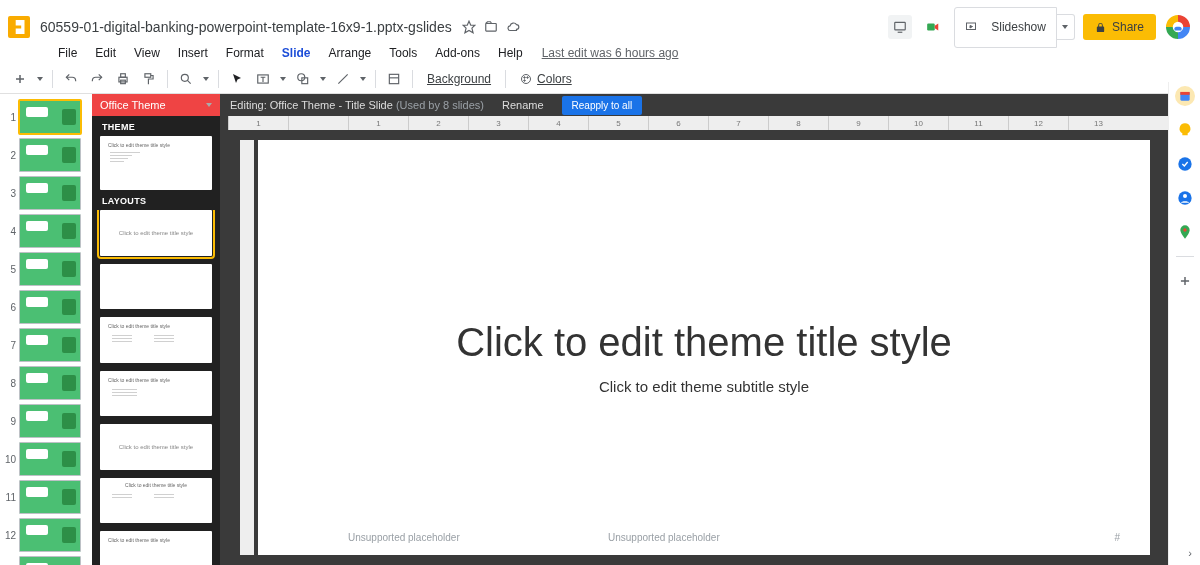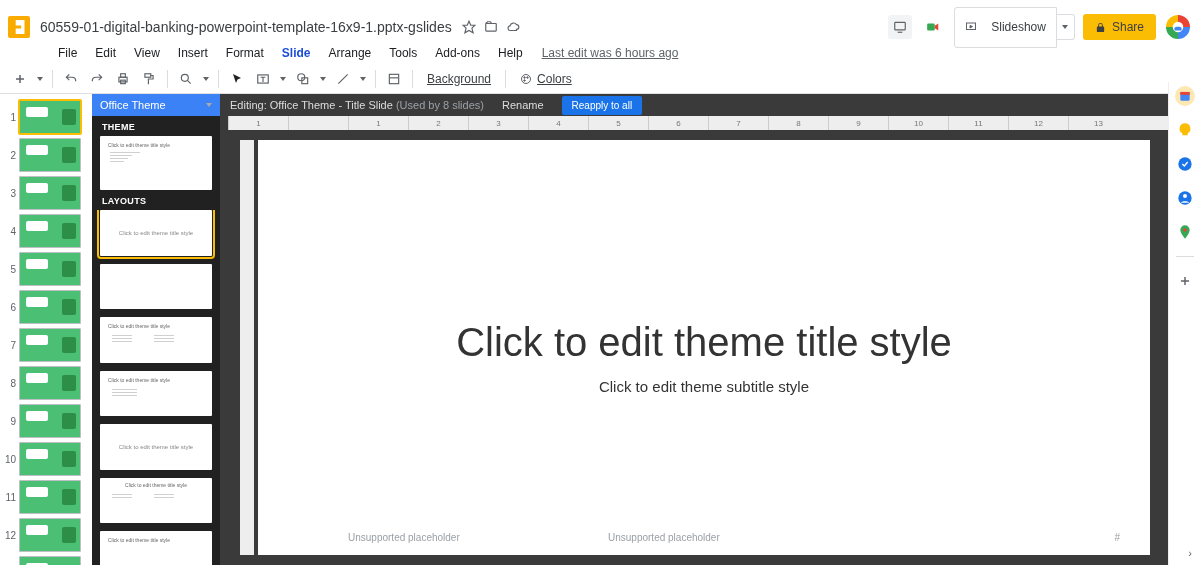--- a/index.html
+++ b/index.html
@@ -42,21 +42,21 @@
   .filmstrip { width:92px; background:#fff; overflow:hidden; padding:4px 0; }
   .slide-entry { display:flex; align-items:center; gap:3px; padding:2px 6px 2px 2px; }
   .slide-num { width:14px; text-align:right; font-size:10px; color:#5f6368; }
   .slide-thumb { width:62px; height:34px; background:#4bbf73; border:1px solid #bdc1c6; border-radius:1px; position:relative; overflow:hidden; }
   .slide-entry.active .slide-thumb { outline:2px solid #fbbc04; outline-offset:-1px; }
   .slide-thumb .shape { position:absolute; }
   .sh-box { background:#fff; border-radius:2px; }
 
   
   .theme-panel { width:128px; background:#212121; color:#fff; display:flex; flex-direction:column; }
-  .theme-head { height:22px; display:flex; align-items:center; padding:0 8px; font-size:11px; background:#3b82f6; justify-content:space-between; }
+  .theme-head { height:22px; display:flex; align-items:center; padding:0 8px; font-size:11px; background:#ef4444; justify-content:space-between; }
   .theme-section-label { font-size:9px; font-weight:bold; padding:6px 10px 4px; letter-spacing:0.3px; }
   .theme-list { padding:0 8px; display:flex; flex-direction:column; gap:8px; overflow:hidden; }
   .layout-thumb { width:100%; height:54px; background:#fff; border-radius:1px; position:relative; display:flex; align-items:center; justify-content:center; color:#888; font-size:6px; text-align:center; }
   .layout-thumb.active { outline:2px solid #fbbc04; outline-offset:1px; }
   .layout-lines { position:absolute; display:flex; flex-direction:column; gap:2px; }
   .layout-lines span { display:block; width:30px; height:1px; background:#d0d0d0; }
 
   
   .editor-wrap { flex:1; display:flex; flex-direction:column; background:#3a3a3a; position:relative; }
   .editor-head { height:22px; background:#3a3a3a; display:flex; align-items:center; padding:0 10px; gap:10px; font-size:11px; color:#ddd; }

